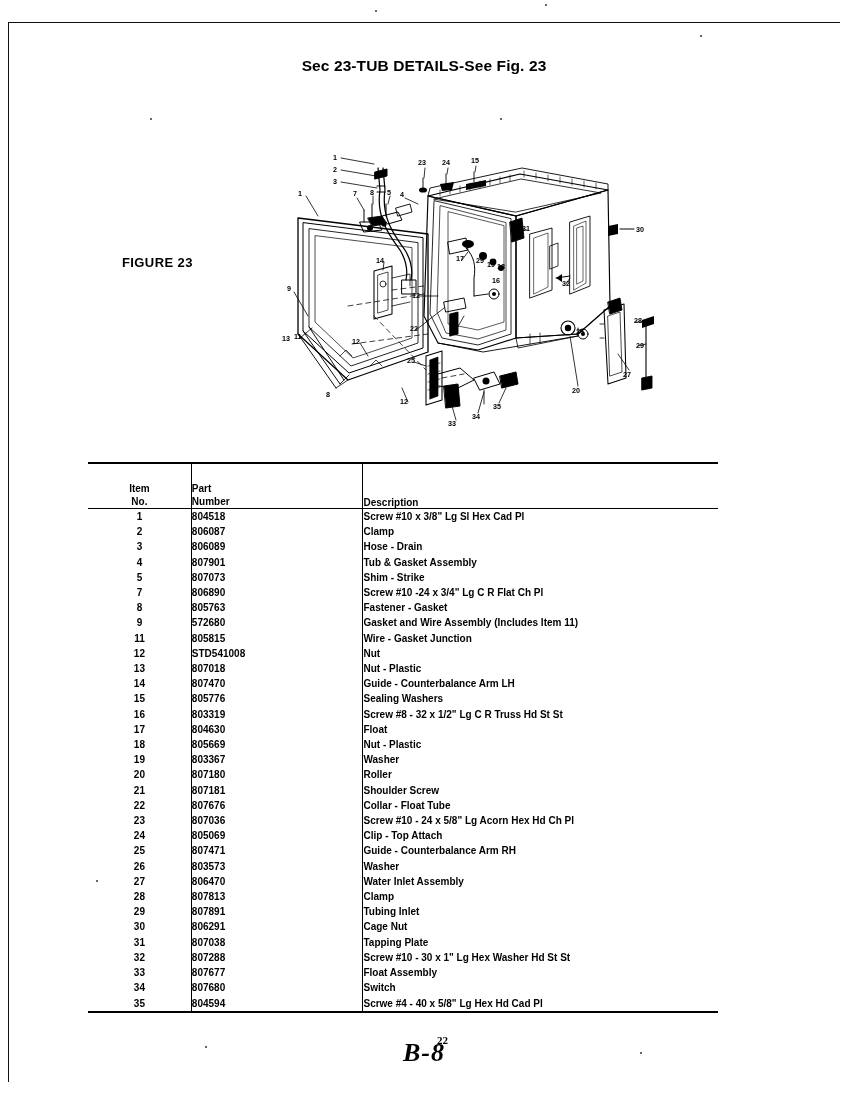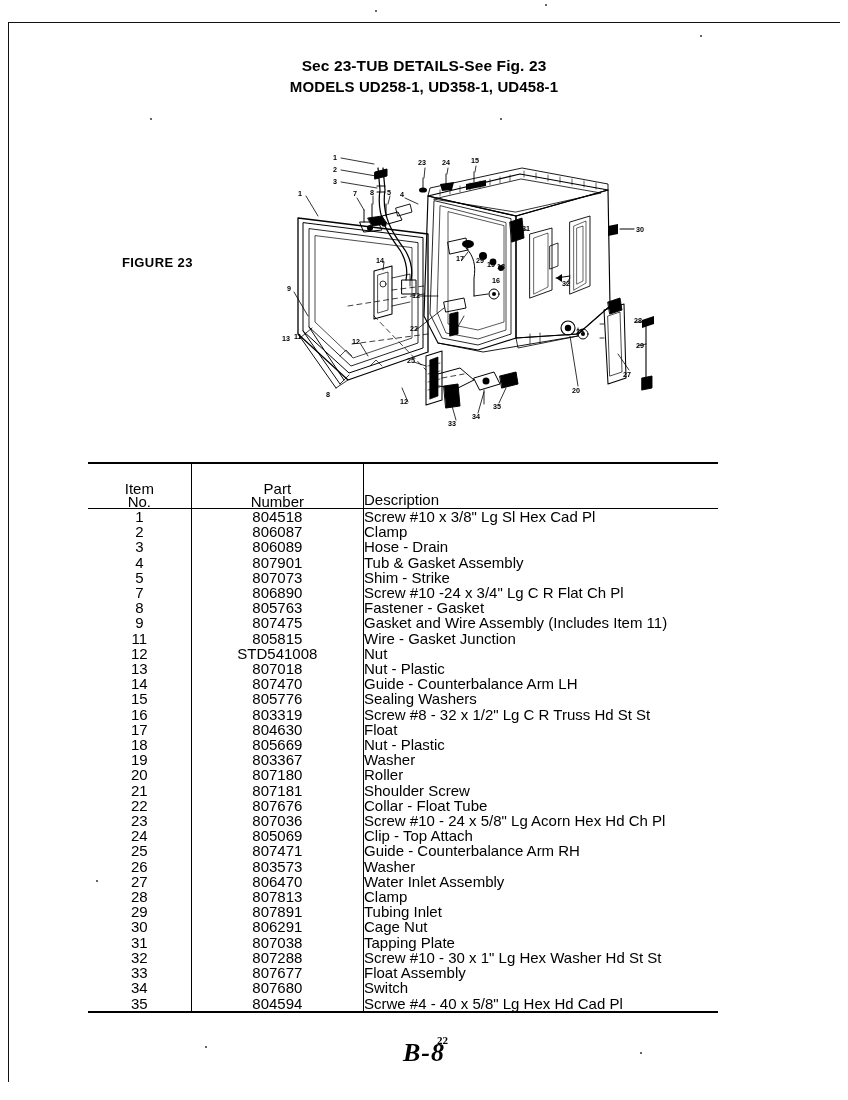--- a/index.html
+++ b/index.html
@@ -70,43 +70,42 @@
 
   
   .table-area {
     position: absolute;
     left: 88px; top: 462px;
     width: 630px;
   }
   table.parts {
     border-collapse: collapse;
     width: 630px;
-    font-size: 15px;
-    font-weight: normal;
+    font-size: 10px;
+    font-weight: bold;
   }
   table.parts thead td {
     padding: 0;
   }
   .thead-rule-top {
     border-top: 2.2px solid #000;
   }
   .thead-rule-bottom {
     border-bottom: 1.4px solid #000;
   }
   .tfoot-rule {
     border-bottom: 2.2px solid #000;
   }
   .col-item {
     width: 108px;
     text-align: center;
     border-right: 1.4px solid #000;
   }
   .col-part {
     width: 178px;
-    text-align: center;
     border-right: 1.4px solid #000;
   }
   .col-desc {
     width: 372px;
     text-align: left;
     padding-left: 28px;
     margin-left: 24px;
   }
   .hdr-cell {
     vertical-align: bottom;
@@ -165,21 +164,20 @@
   }
 </style>
 </head>
 <body>
 
 <div class="page-edge-left"></div>
 <div class="page-edge-top"></div>
 
 <div class="heading">
   <div class="line1">Sec 23-TUB DETAILS-See Fig. 23</div>
-  <div class="line2">MODELS UD258-1, UD358-1, UD458-1</div>
 </div>
 
 <div class="figure-label">FIGURE 23</div>
 
 <div class="diagram-wrap">
 <svg width="390" height="300" viewBox="0 0 390 300" xmlns="http://www.w3.org/2000/svg">
   <g fill="none" stroke="#000" stroke-width="1.15" stroke-linejoin="round" stroke-linecap="round">
 
     <path d="M150 58 L242 36 L330 52 L238 78 Z"></path>
     <path d="M156 61 L243 41 L323 55 L238 74 Z" stroke-width="0.8"></path>
@@ -436,21 +434,21 @@
           <td class="col-part">806890</td>
           <td class="col-desc">Screw #10 -24 x 3/4" Lg C R Flat Ch Pl</td>
         </tr>
         <tr>
           <td class="col-item">8</td>
           <td class="col-part">805763</td>
           <td class="col-desc">Fastener - Gasket</td>
         </tr>
         <tr>
           <td class="col-item">9</td>
-          <td class="col-part">807475</td>
+          <td class="col-part">572680</td>
           <td class="col-desc">Gasket and Wire Assembly (Includes Item 11)</td>
         </tr>
         <tr>
           <td class="col-item">11</td>
           <td class="col-part">805815</td>
           <td class="col-desc">Wire - Gasket Junction</td>
         </tr>
         <tr>
           <td class="col-item">12</td>
           <td class="col-part">STD541008</td>

